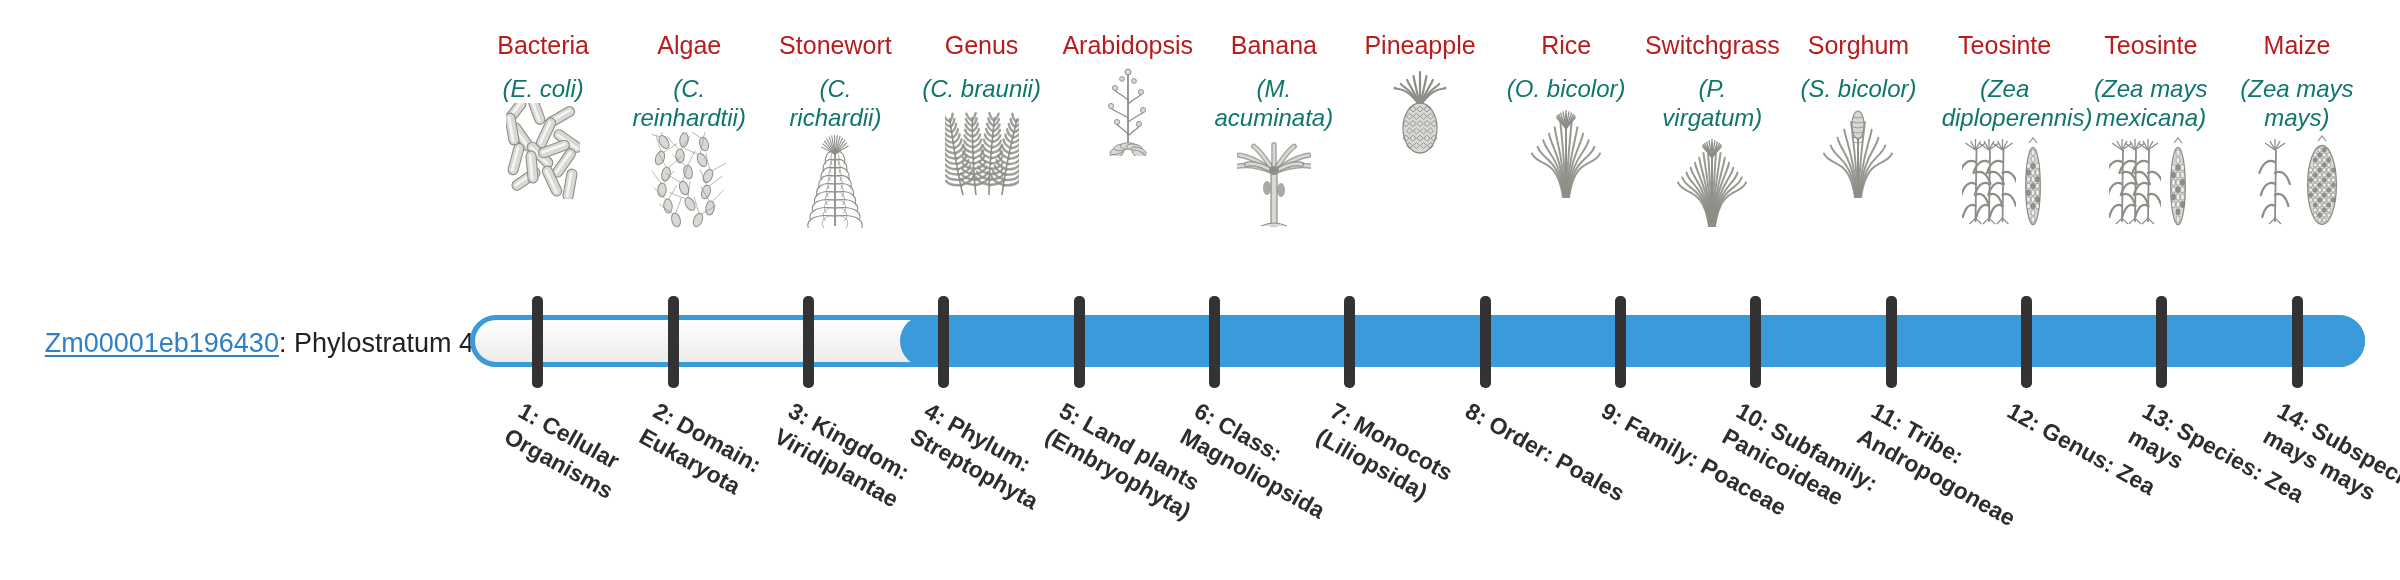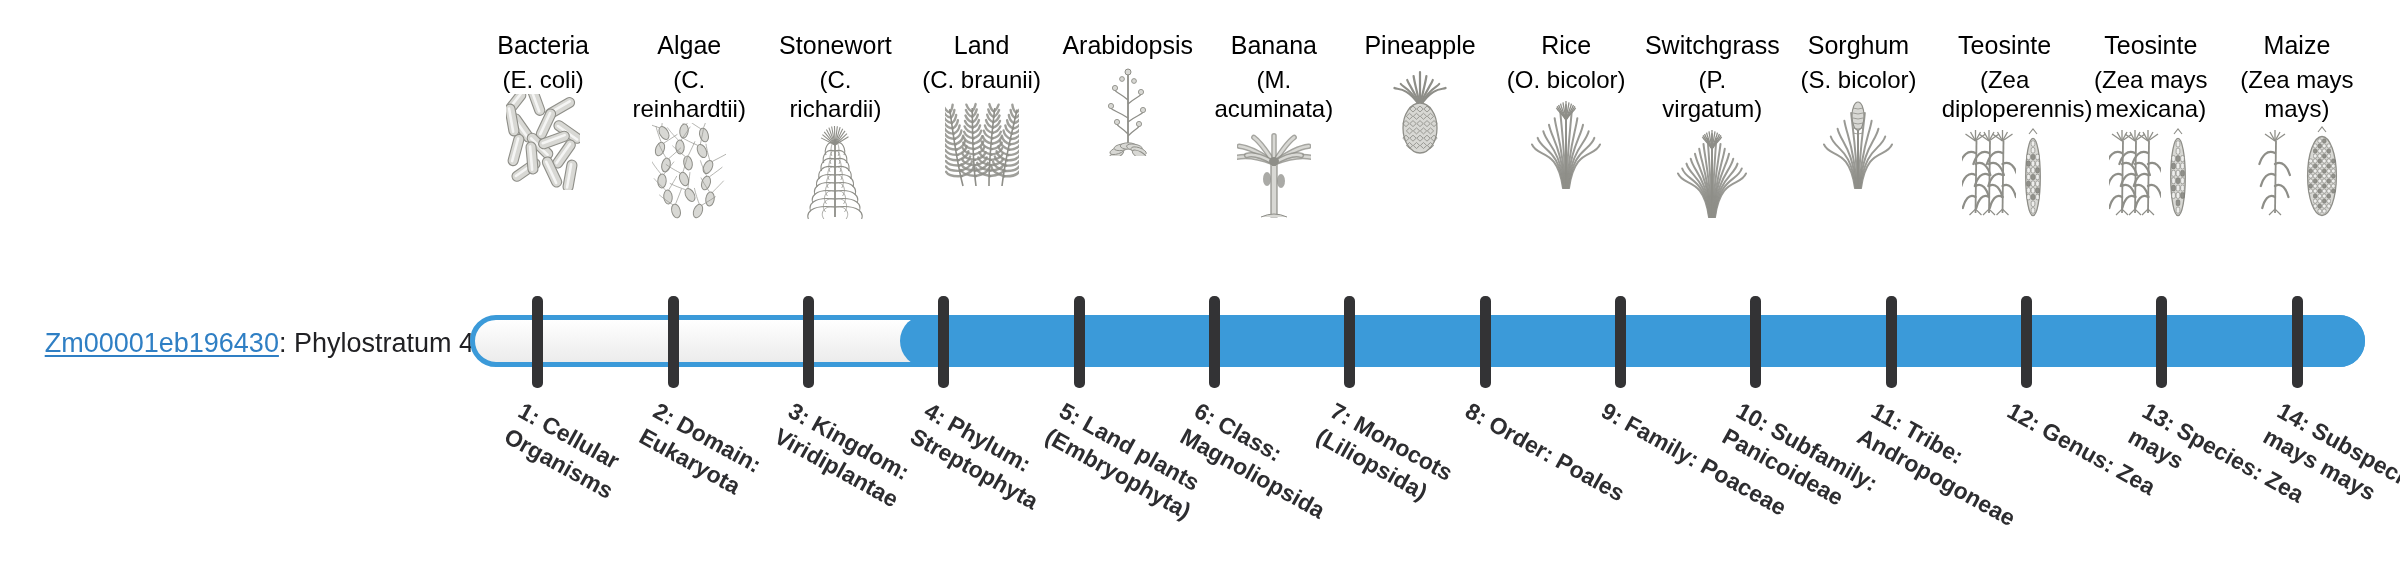--- a/index.html
+++ b/index.html
@@ -56,29 +56,30 @@
   .col {
     flex: 1 1 0;
     min-width: 0;
     display: flex;
     flex-direction: column;
     align-items: center;
   }
   .common-name {
     font-size: 25px;
     line-height: 30px;
-    color: #000000;
+    color: #b91c1c;
     text-align: center;
     white-space: nowrap;
   }
   .sci-name {
-    margin-top: 5px;
+    margin-top: 14px;
     font-size: 24px;
     line-height: 29px;
-    color: #000000;
+    font-style: italic;
+    color: #0f766e;
     text-align: center;
     max-width: 126px;
   }
   .organism {
     margin-top: auto;
     height: 96px;
     display: flex;
     align-items: flex-end;
     justify-content: center;
     gap: 3px;
@@ -381,21 +382,21 @@
             <path d="M37 76 C25.299999999999997 74 22.96 84 27.64 89" fill="none" stroke="#8e8e88" stroke-width="0.9" opacity="0.8"></path>
             <path d="M37 76 C48.7 74 51.04 84 46.36 89" fill="none" stroke="#8e8e88" stroke-width="0.9" opacity="0.8"></path>
             <path d="M37 84 C11.399999999999999 81 8.399999999999999 91 10.399999999999999 96" fill="none" stroke="#8e8e88" stroke-width="1.1"></path>
             <path d="M37 84 C62.6 81 65.6 91 63.6 96" fill="none" stroke="#8e8e88" stroke-width="1.1"></path>
             <path d="M37 84 C24.2 82 21.64 92 26.759999999999998 97" fill="none" stroke="#8e8e88" stroke-width="0.9" opacity="0.8"></path>
             <path d="M37 84 C49.8 82 52.36 92 47.24 97" fill="none" stroke="#8e8e88" stroke-width="0.9" opacity="0.8"></path>
           </svg>
         </div>
       </div>
       <div class="col">
-        <div class="common-name">Land</div>
+        <div class="common-name">Genus</div>
         <div class="sci-name">(C. braunii)</div>
         <div class="organism">
           <svg width="74" height="96" viewBox="0 0 74 96">
             <g transform="translate(18,92) rotate(-10.5)">
               <path d="M0 0 C-2 -30 0 -56 1 -78" fill="none" stroke="#8e8e88" stroke-width="1.6"></path>
               <path d="M0.5 -10 C-7.8 -11 -13 -14 -14 -17" fill="none" stroke="#8e8e88" stroke-width="2.4" stroke-linecap="round" opacity="0.85"></path>
               <path d="M0.5 -10 C7.8 -11 13 -14 14 -17" fill="none" stroke="#8e8e88" stroke-width="2.4" stroke-linecap="round" opacity="0.85"></path>
               <path d="M0.5 -15.4 C-7.332 -16.4 -12.22 -19.4 -13.22 -22.4" fill="none" stroke="#8e8e88" stroke-width="2.4" stroke-linecap="round" opacity="0.85"></path>
               <path d="M0.5 -15.4 C7.332 -16.4 12.22 -19.4 13.22 -22.4" fill="none" stroke="#8e8e88" stroke-width="2.4" stroke-linecap="round" opacity="0.85"></path>
               <path d="M0.5 -20.8 C-6.864 -21.8 -11.44 -24.8 -12.44 -27.8" fill="none" stroke="#8e8e88" stroke-width="2.4" stroke-linecap="round" opacity="0.85"></path>

